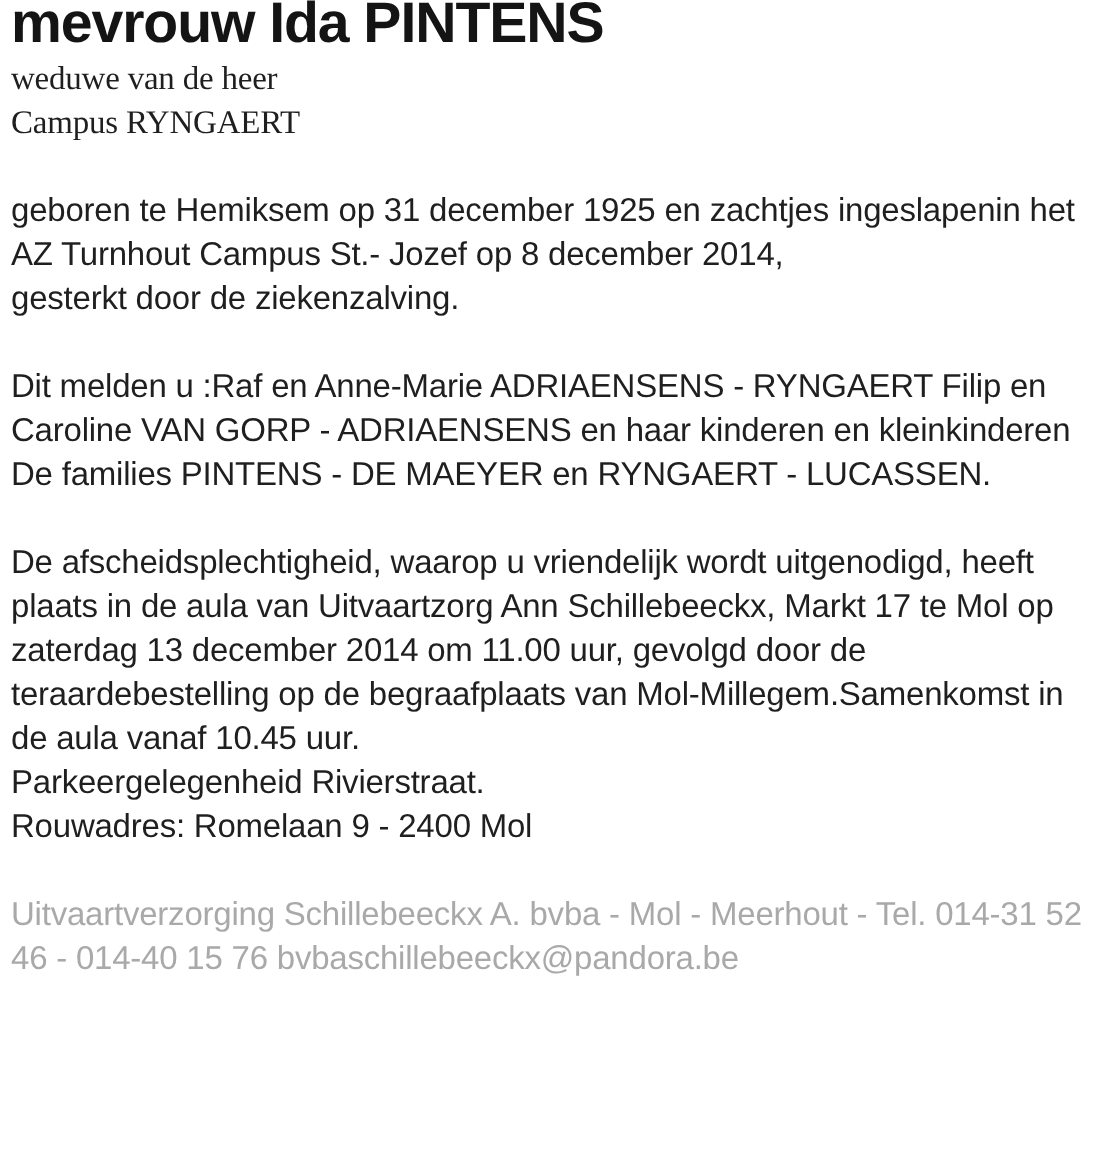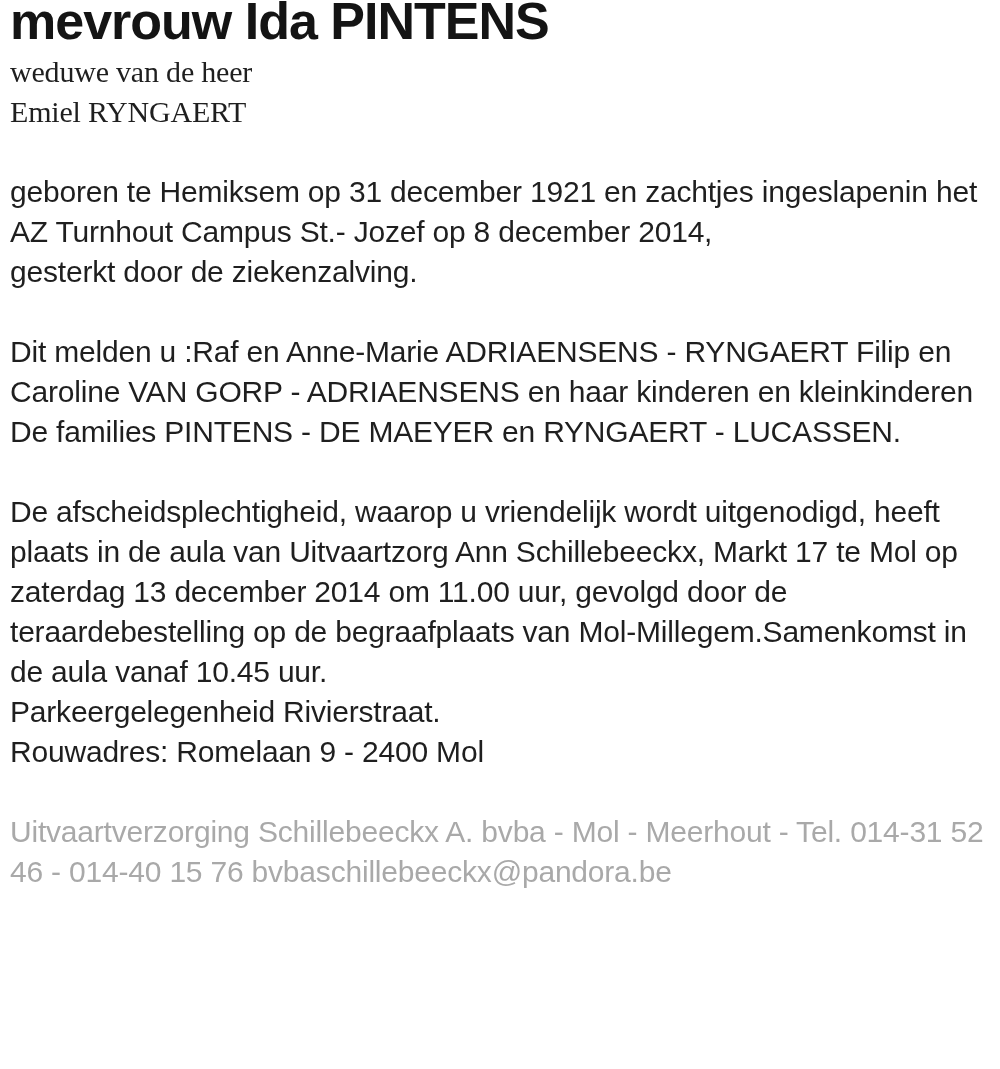--- a/index.html
+++ b/index.html
@@ -48,23 +48,23 @@
 </style>
 </head>
 <body>
 
 <div class="page">
 
 
 
   <h1 class="deceased-name">mevrouw Ida PINTENS</h1>
 
-  <p class="relation"><span>weduwe van de heer</span><span>Emiel RYNGAERT</span></p>
+  <p class="relation"><span>weduwe van de heer</span><span>Campus RYNGAERT</span></p>
 
-  <p>geboren te Hemiksem op 31 december 1921 en zachtjes ingeslapenin het
+  <p>geboren te Hemiksem op 31 december 1925 en zachtjes ingeslapenin het
 AZ Turnhout Campus St.- Jozef op 8 december 2014,
 gesterkt door de ziekenzalving.</p>
 
   <p>Dit melden u :Raf en Anne-Marie ADRIAENSENS - RYNGAERT Filip en
 Caroline VAN GORP - ADRIAENSENS en haar kinderen en kleinkinderen
 De families PINTENS - DE MAEYER en RYNGAERT - LUCASSEN.</p>
 
   <p>De afscheidsplechtigheid, waarop u vriendelijk wordt uitgenodigd, heeft
 plaats in de aula van Uitvaartzorg Ann Schillebeeckx, Markt 17 te Mol op
 zaterdag 13 december 2014 om 11.00 uur, gevolgd door de

